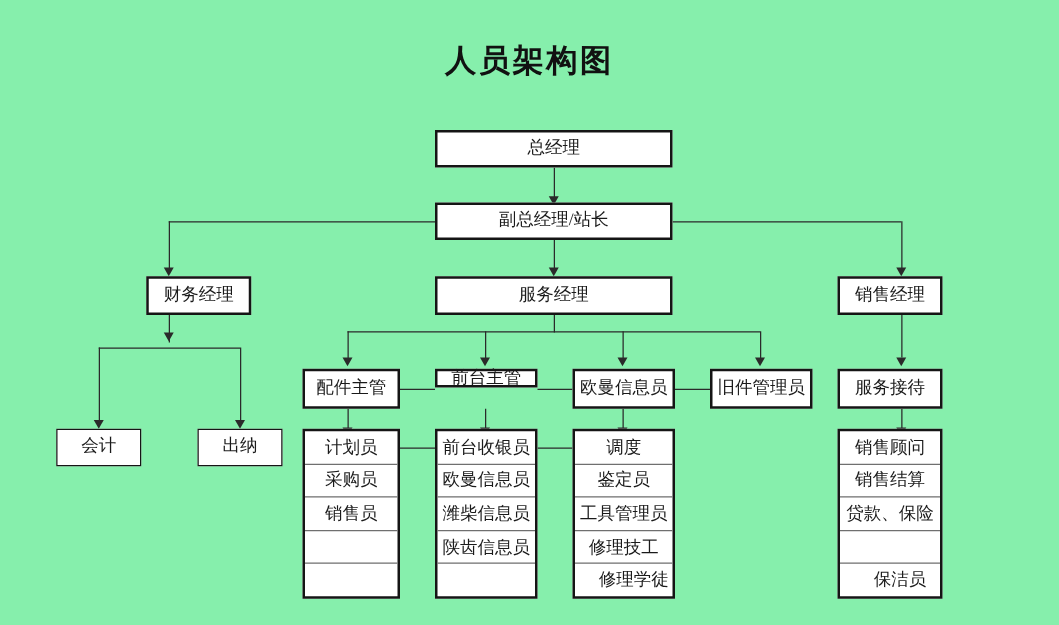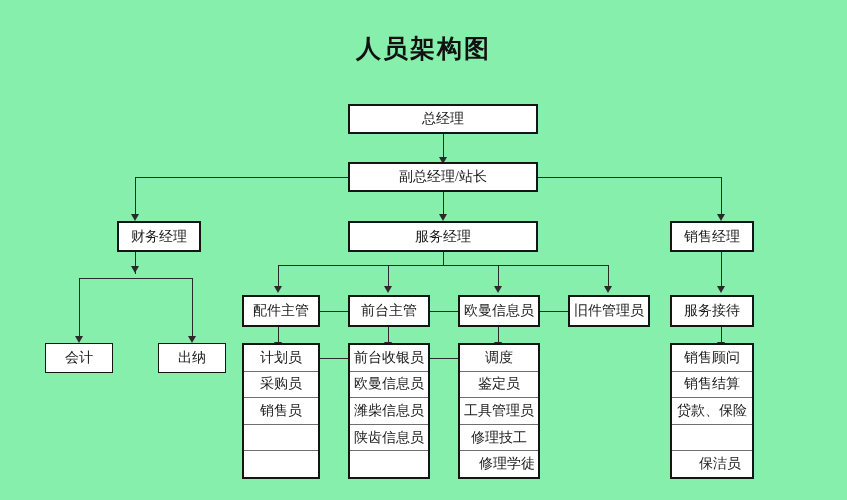--- a/index.html
+++ b/index.html
@@ -177,21 +177,21 @@
   </div>
 
   <div class="node thin" style="left:158px; top:343px; width:68px; height:30px;">
     <span>出纳</span>
   </div>
 
   <div class="node" style="left:242px; top:295px; width:78px; height:32px;">
     <span>配件主管</span>
   </div>
 
-  <div class="node" style="left:348px; top:295px; width:82px; height:32px;">
+  <div class="node" style="left:348px; top:295px; width:82px; height:15px;">
     <span>前台主管</span>
   </div>
 
   <div class="node" style="left:458px; top:295px; width:82px; height:32px;">
     <span>欧曼信息员</span>
   </div>
 
   <div class="node" style="left:568px; top:295px; width:82px; height:32px;text-align:right;">
     <span>旧件管理员</span>
   </div>

